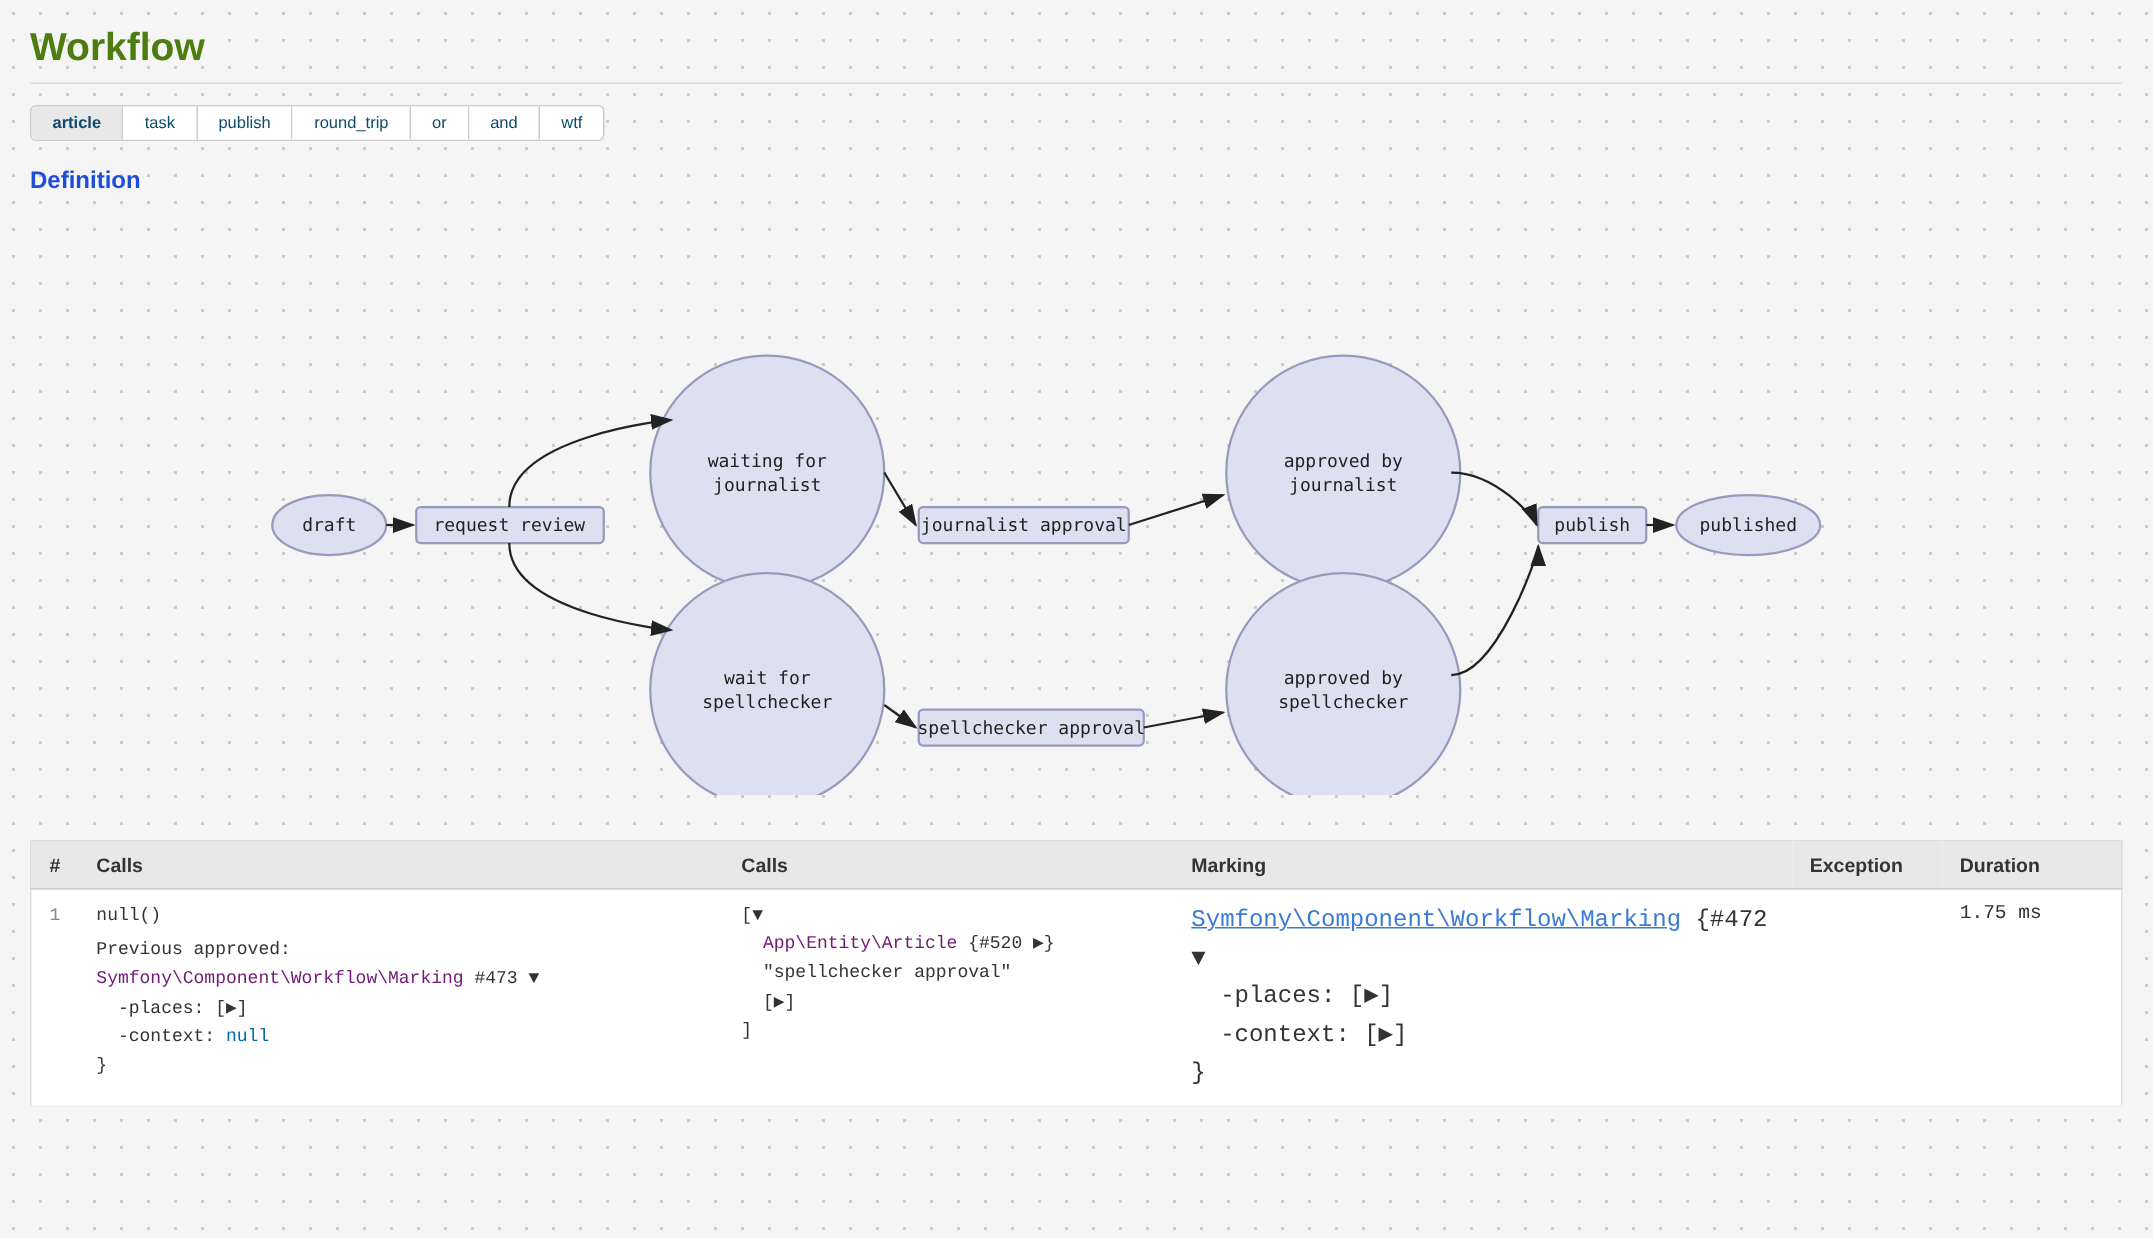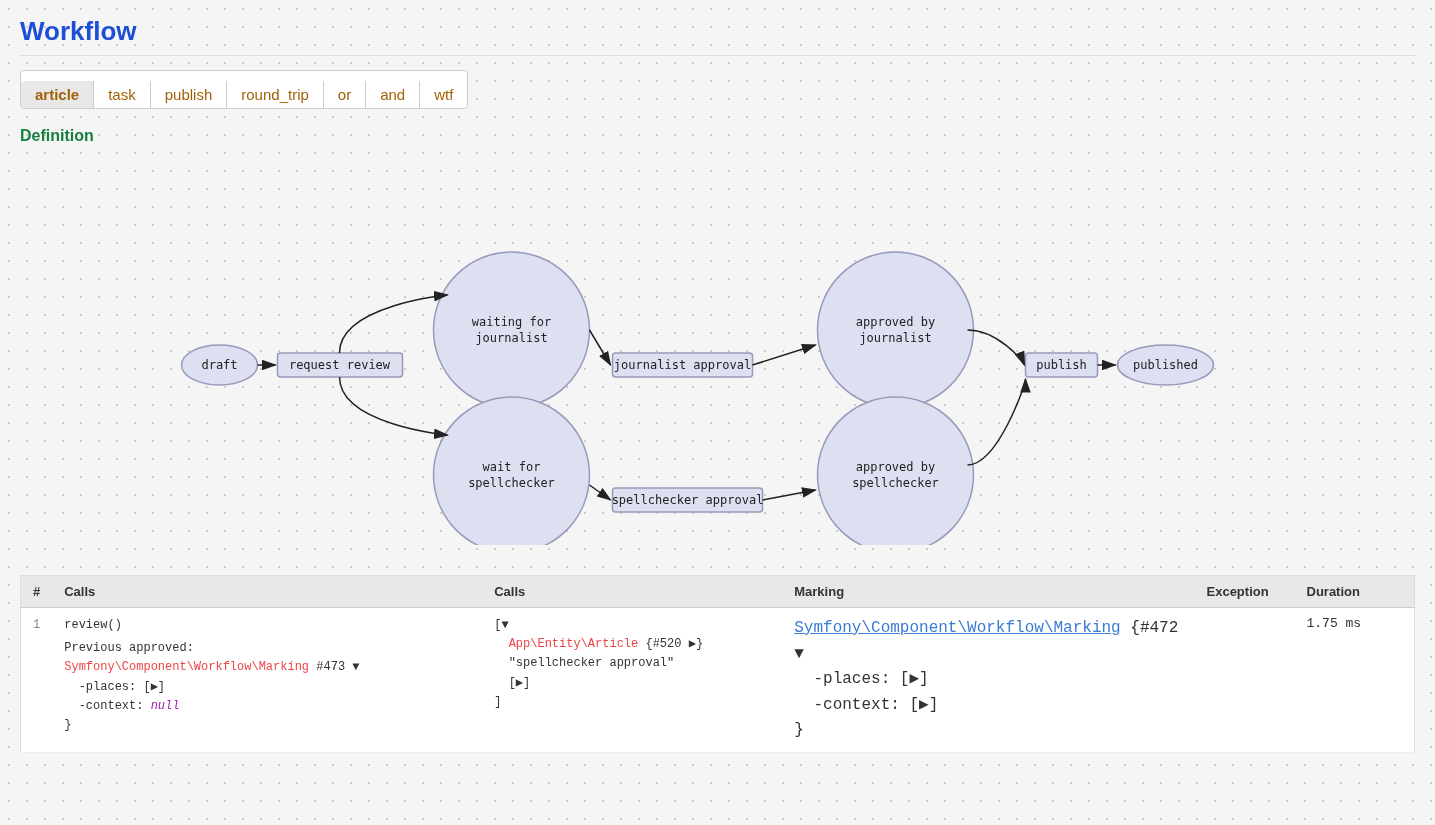--- a/index.html
+++ b/index.html
@@ -12,57 +12,56 @@
       font-size: 14px;
     }
     .page-wrapper {
       background: transparent;
       padding: 16px 20px;
       min-height: 825px;
     }
     h1.page-title {
       font-size: 26px;
       font-weight: 600;
-      color: #1d4ed8;
+      color: #4d7c0f;
       margin-bottom: 8px;
     }
     hr.divider {
       border: none;
       border-top: 1px solid #ddd;
       margin-bottom: 14px;
     }
     .tabs-row {
       display: flex;
       gap: 0;
       margin-bottom: 18px;
       background: #fff;
       border: 1px solid #ccc;
       border-radius: 4px;
       width: fit-content;
     }
     .tab-item {
       padding: 5px 14px;
       border-right: 1px solid #ccc;
       cursor: pointer;
-      font-size: 15px;
-      color: #a16207;
+      font-size: 11px;
+      color: #0c4a6e;
       background: #fff;
       user-select: none;
-      margin-top: 10px;
     }
     .tab-item:first-child { border-radius: 4px 0 0 4px; }
     .tab-item:last-child { border-right: none; border-radius: 0 4px 4px 0; }
     .tab-item.active {
       background: #e8e8e8;
       font-weight: 600;
     }
     .section-title {
       font-size: 16px;
       font-weight: 600;
-      color: #15803d;
+      color: #1d4ed8;
       margin-bottom: 10px;
     }
     
     .workflow-diagram {
       background: transparent;
       margin-bottom: 30px;
       position: relative;
       height: 390px;
     }
     svg.diagram-svg {
@@ -103,22 +102,22 @@
     .calls-table td:nth-child(3) { width: 300px; }
     .calls-table td:nth-child(4) { }
     .calls-table td:nth-child(5) { width: 100px; }
     .calls-table td:last-child { width: 120px; }
     .code-block {
       font-family: 'Courier New', monospace;
       font-size: 12px;
       color: #333;
       line-height: 1.6;
     }
-    .code-block .link-blue { color: #ef4444; text-decoration: none; }
-    .code-block .keyword-null { color: #a21caf; font-style: italic; }
+    .code-block .link-blue { color: #701a75; text-decoration: none; }
+    .code-block .keyword-null { color: #0369a1; }
     .return-value { font-family: 'Courier New', monospace; font-size: 16px; line-height: 1.6; }
     .return-value .link-blue { color: #3a7bd5; }
     .duration-val { font-family: 'Courier New', monospace; }
   </style>
 </head>
 <body>
 
 <div class="page-wrapper">
 
   <h1 class="page-title">Workflow</h1>
@@ -211,21 +210,21 @@
           <th>Marking</th>
           <th>Exception</th>
           <th>Duration</th>
         </tr>
       </thead>
       <tbody id="calls-tbody">
 
       <tr>
     <td class="code-block">1</td>
     <td class="code-block">
-      <div>review()</div>
+      <div>null()</div>
       <div style="margin-top:4px">Previous approved:</div>
       <div><a class="link-blue" href="#">Symfony\Component\Workflow\Marking</a> #473 ▼</div>
       <div>&nbsp;&nbsp;-places: [▶]</div>
       <div>&nbsp;&nbsp;-context: <span class="keyword-null">null</span></div>
       <div>}</div>
     </td>
     <td class="code-block">
       <div>[▼</div>
       <div>&nbsp;&nbsp;<a class="link-blue" href="#">App\Entity\Article</a> {#520 ▶}</div>
       <div>&nbsp;&nbsp;"spellchecker approval"</div>

